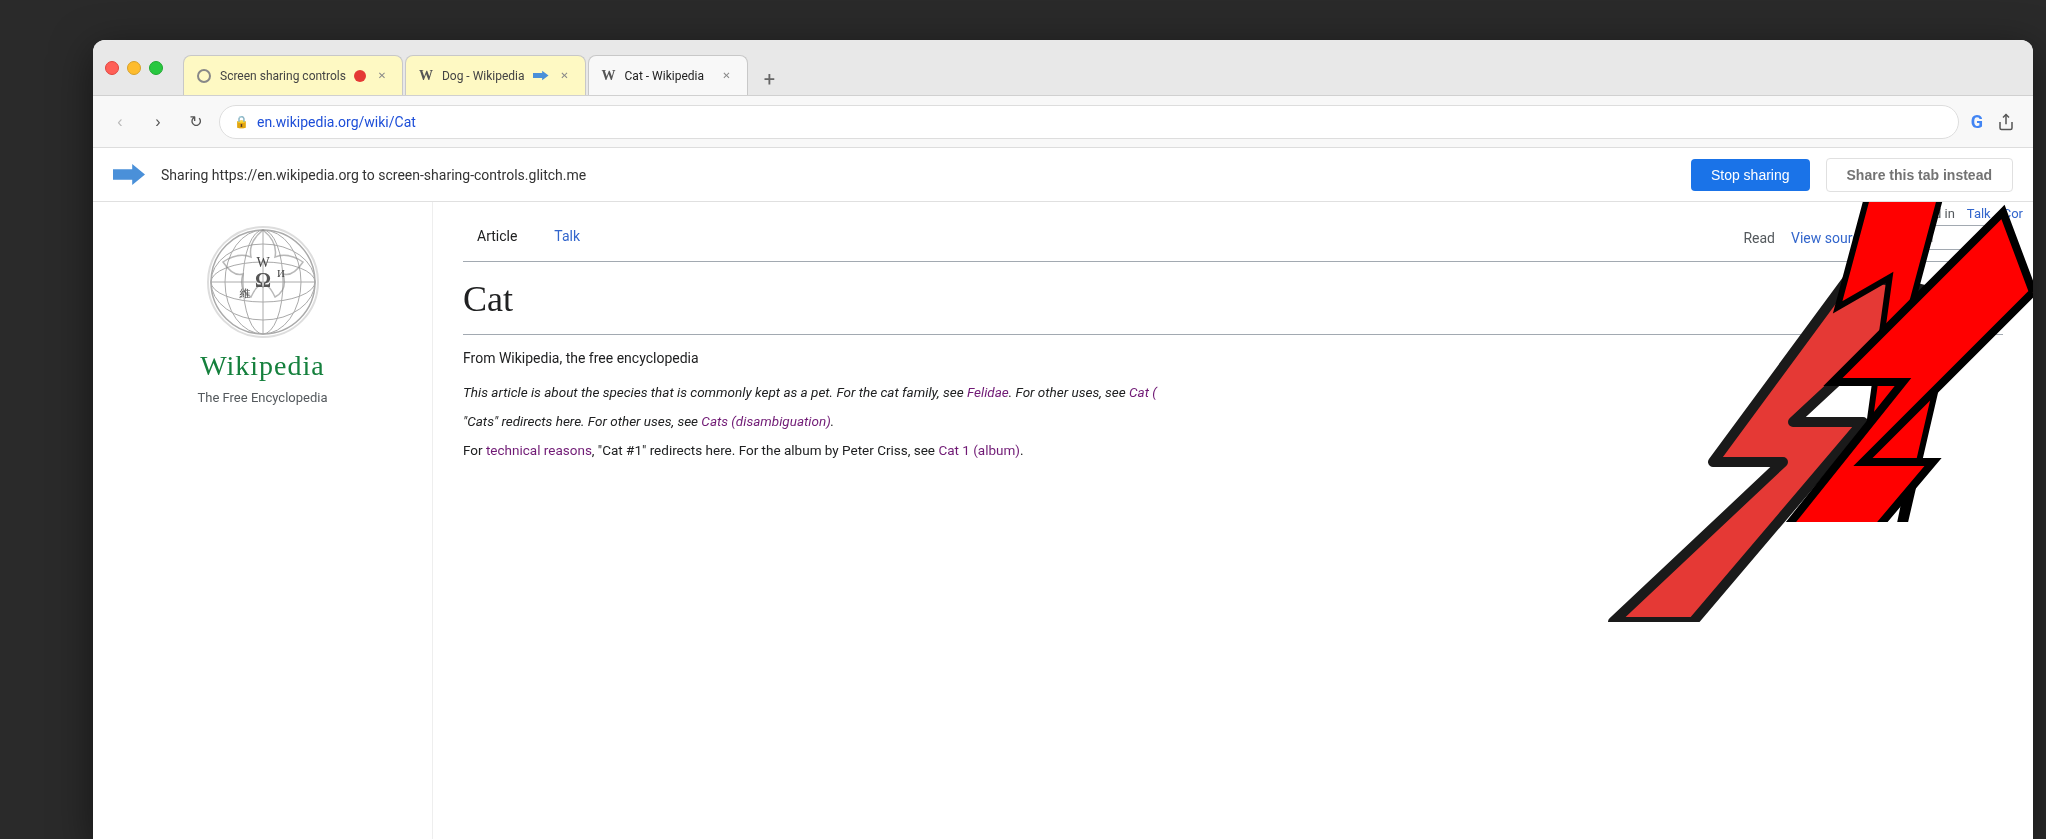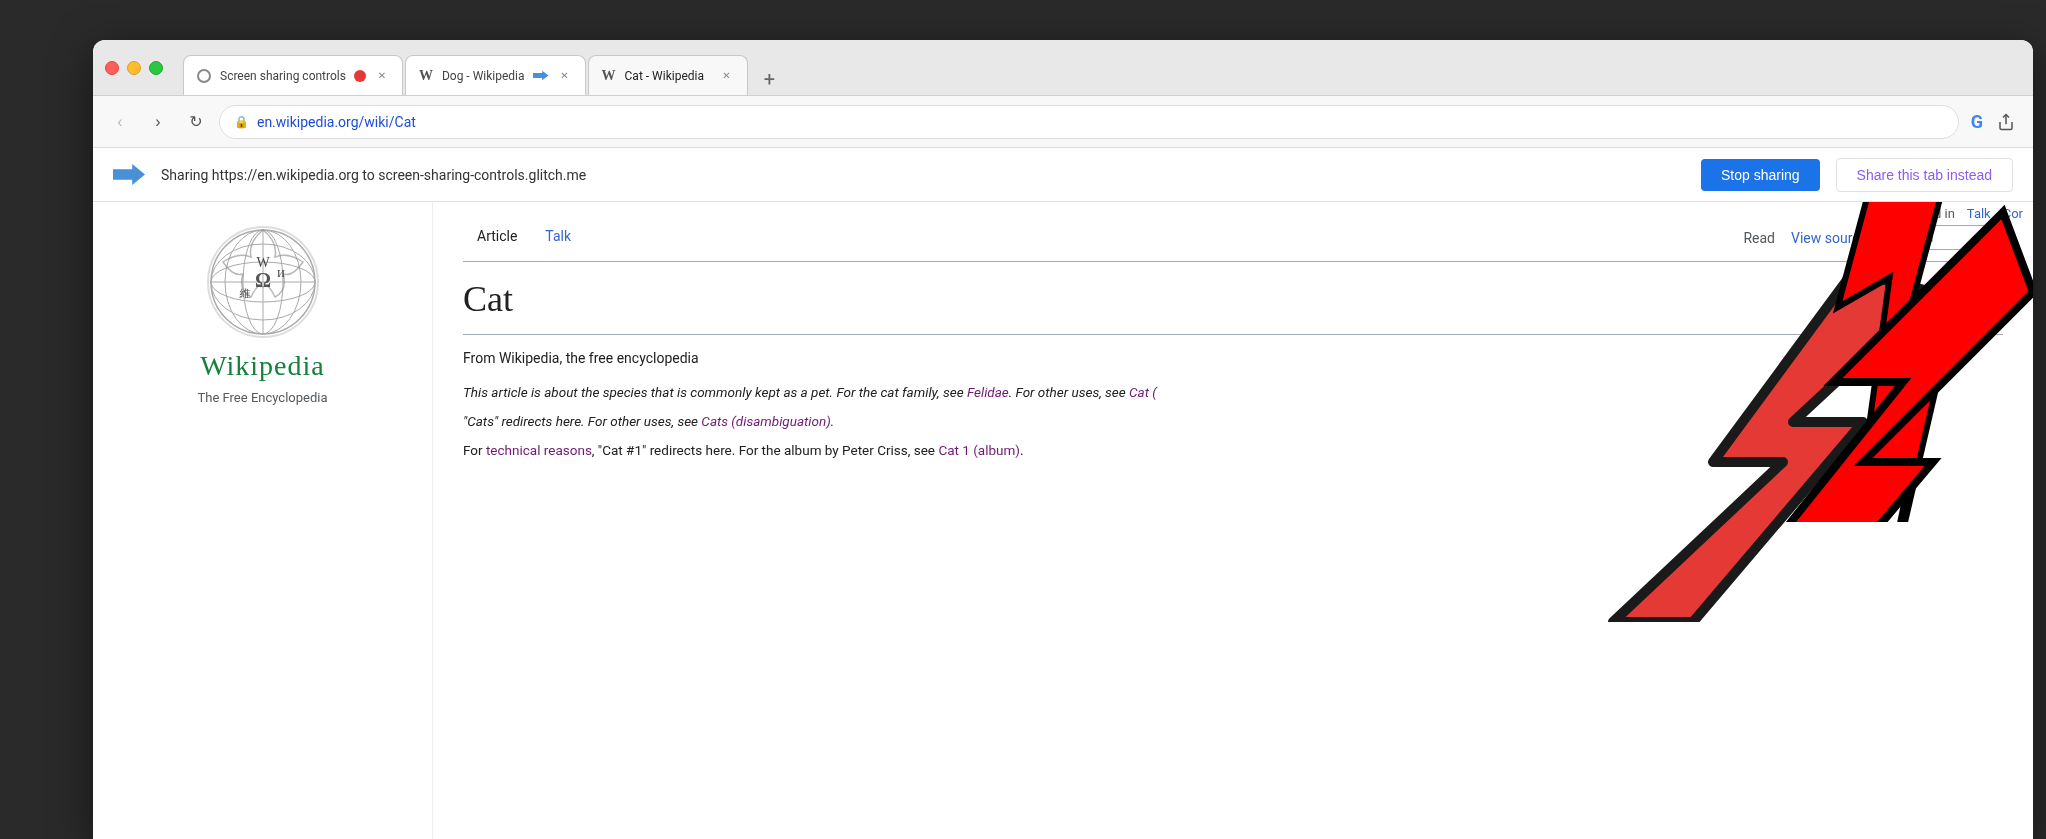--- a/index.html
+++ b/index.html
@@ -66,21 +66,21 @@
     .tab {
       display: flex;
       align-items: center;
       height: 40px;
       padding: 0 12px;
       border-radius: 8px 8px 0 0;
       cursor: pointer;
       font-size: 13px;
       color: #444;
       gap: 8px;
-      background: #ffffff;
+      background: #fef9c3;
       border: 1px solid #c8c8c8;
       border-bottom: none;
       min-width: 160px;
       max-width: 220px;
       position: relative;
       margin-right: 2px;
     }
 
     .tab.active {
       background: #f8f8f8;
@@ -257,26 +257,26 @@
       border-radius: 4px;
       padding: 8px 20px;
       font-size: 14px;
       font-weight: 500;
       cursor: pointer;
       white-space: nowrap;
     }
 
     .share-tab-btn {
       background: #fff;
-      color: #8b5cf6;
+      color: #737373;
       border: 1px solid #e0e0e0;
       border-radius: 4px;
       padding: 8px 20px;
       font-size: 14px;
-      font-weight: 400;
+      font-weight: 700;
       cursor: pointer;
       white-space: nowrap;
     }
 
     
     .page-content {
       flex: 1;
       background: #fff;
       display: flex;
       overflow: hidden;
@@ -349,21 +349,21 @@
       display: flex;
       align-items: center;
       border-bottom: 1px solid #a2a9b1;
       padding-bottom: 8px;
       margin-bottom: 16px;
       justify-content: space-between;
     }
 
     .wiki-tabs {
       display: flex;
-      gap: 0;
+      gap: 9px;
     }
 
     .wiki-tab {
       padding: 6px 14px;
       font-size: 14px;
       cursor: pointer;
       color: #3366cc;
       border-bottom: 3px solid transparent;
     }
 

